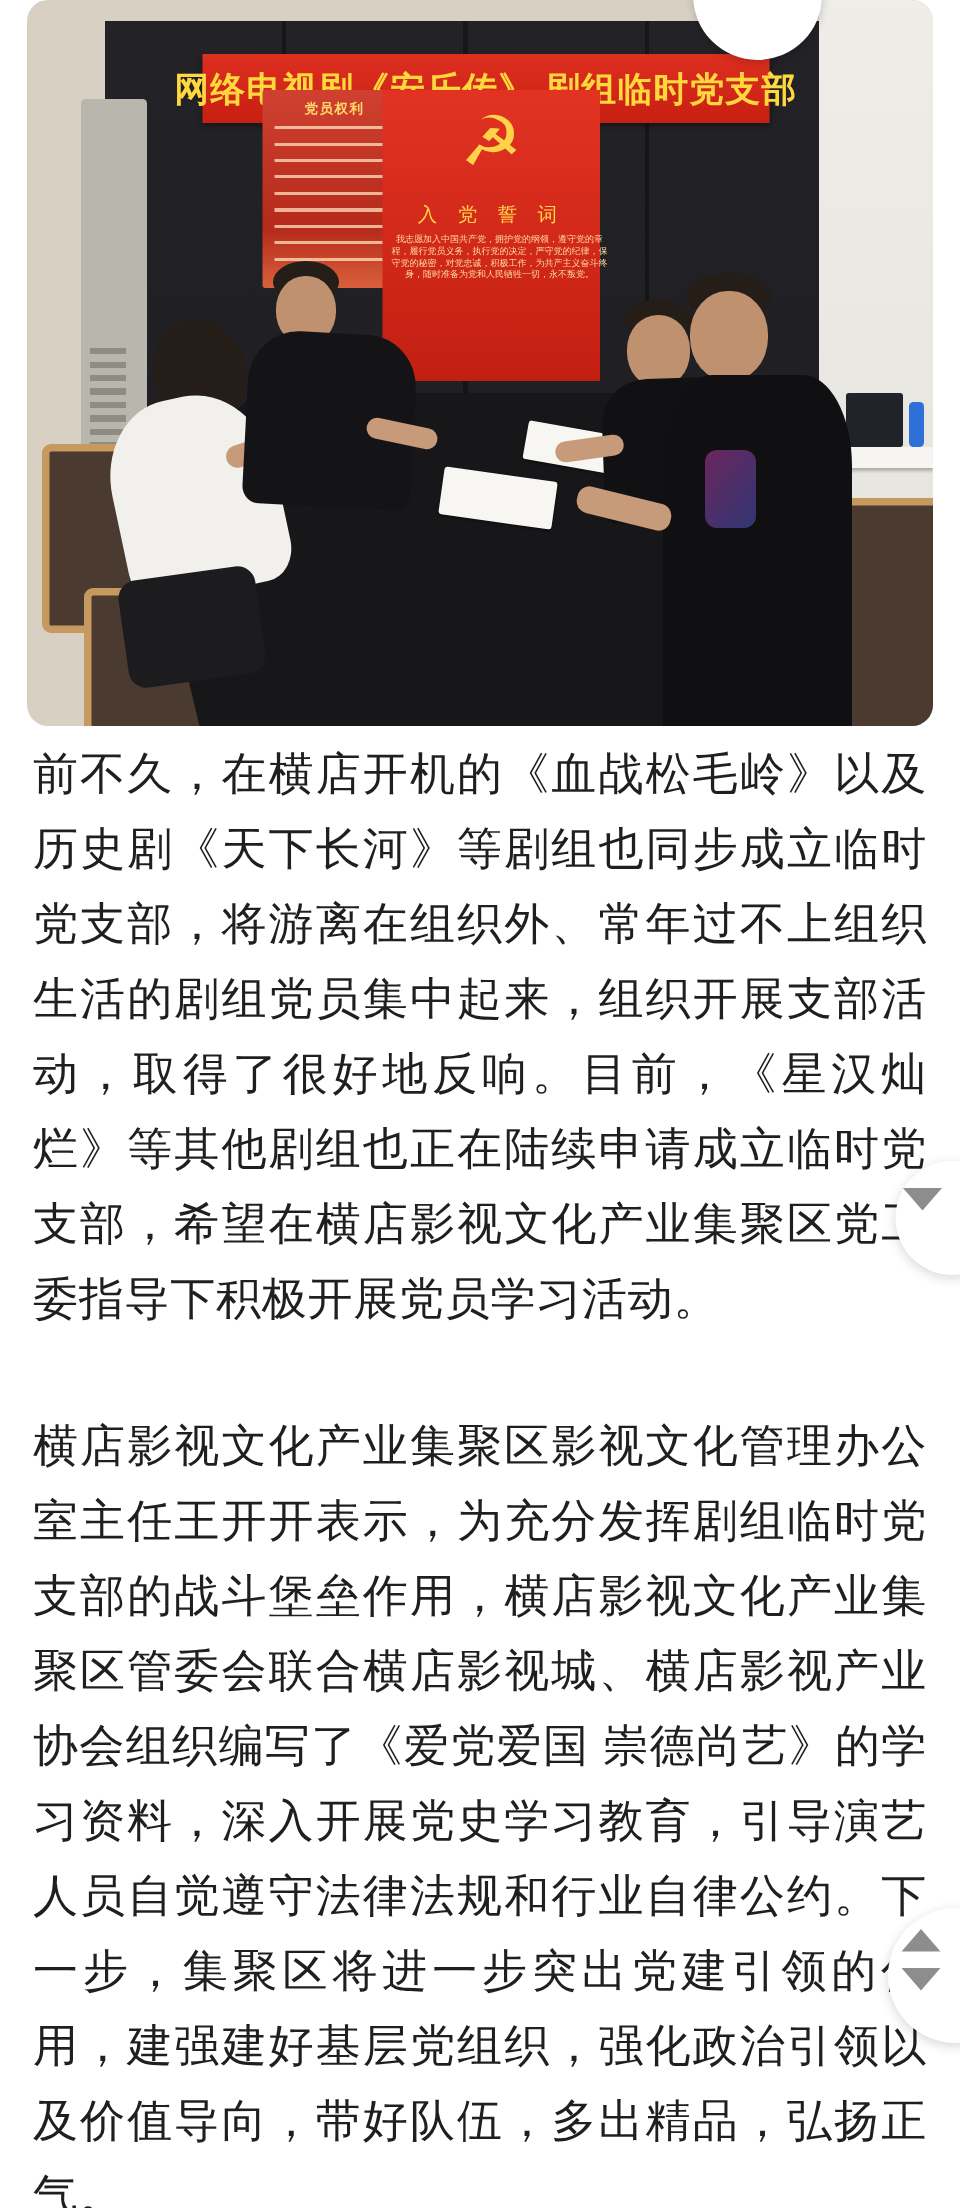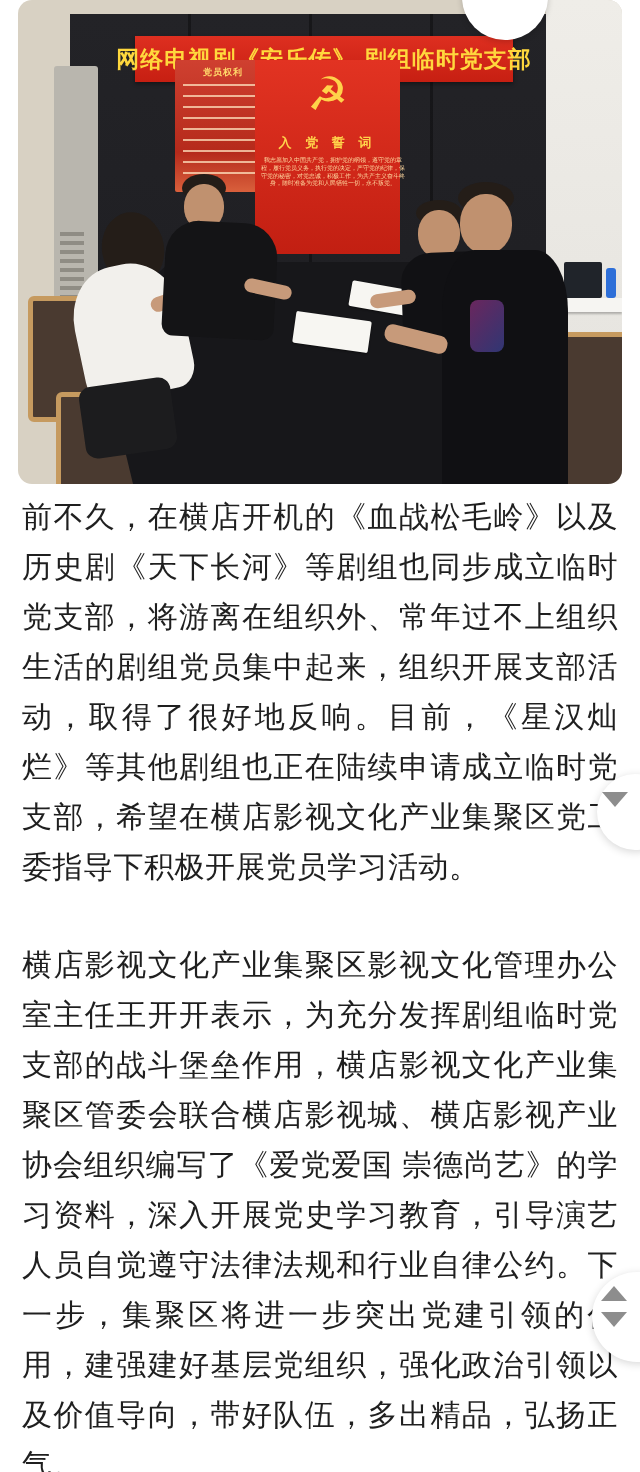--- a/index.html
+++ b/index.html
@@ -55,21 +55,21 @@
   }
   .screen{
     position:absolute;left:237px;top:60px;width:145px;height:194px;
     background:linear-gradient(#e23322,#c21f12);
     text-align:center;
   }
   .emblem{
     display:block;margin:8px auto 0;color:#ffd24a;font-size:46px;line-height:52px;
   }
   .oath-title{
-    display:block;margin-top:14px;color:#ffd24a;font-size:13px;font-weight:bold;letter-spacing:5px;
+    display:block;margin-top:14px;color:#ffd24a;font-size:13px;font-weight:normal;letter-spacing:5px;
   }
   .oath-body{
     display:block;font-size:10px;line-height:13px;color:#ffd9a0;
     width:240px;transform:scale(.6);transform-origin:top center;margin:4px 0 0 -48px;
     text-align:center;padding:0 6px;
   }
   .slogan{
     position:absolute;top:362px;color:#cf2a1c;font-size:36px;font-weight:bold;
     letter-spacing:10px;white-space:nowrap;
   }

